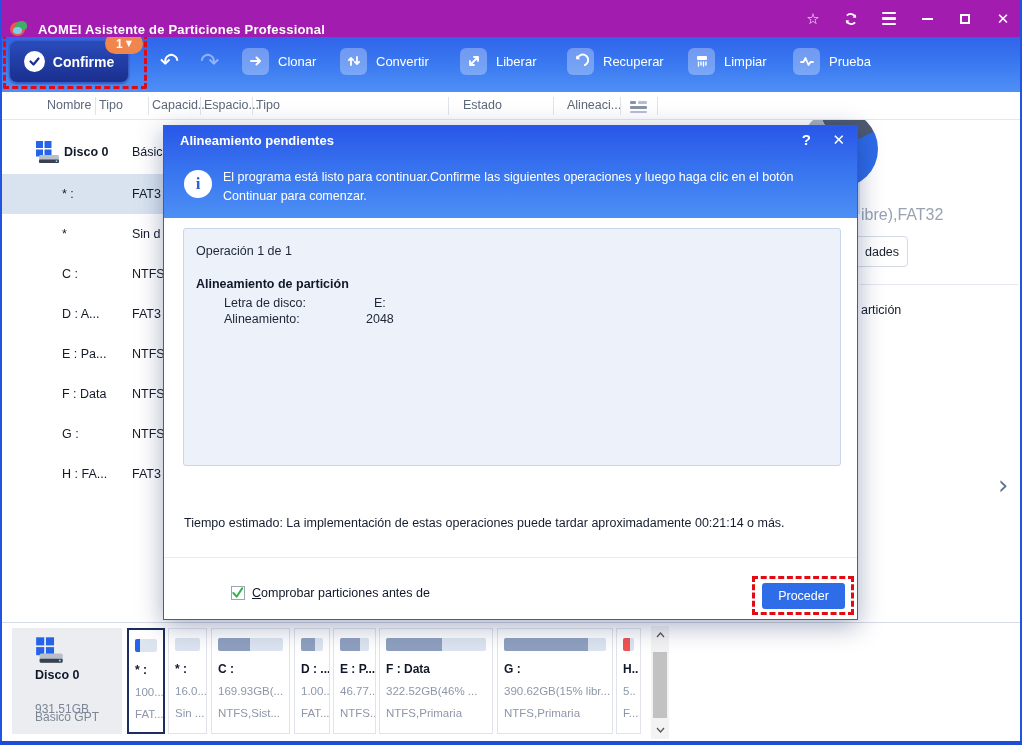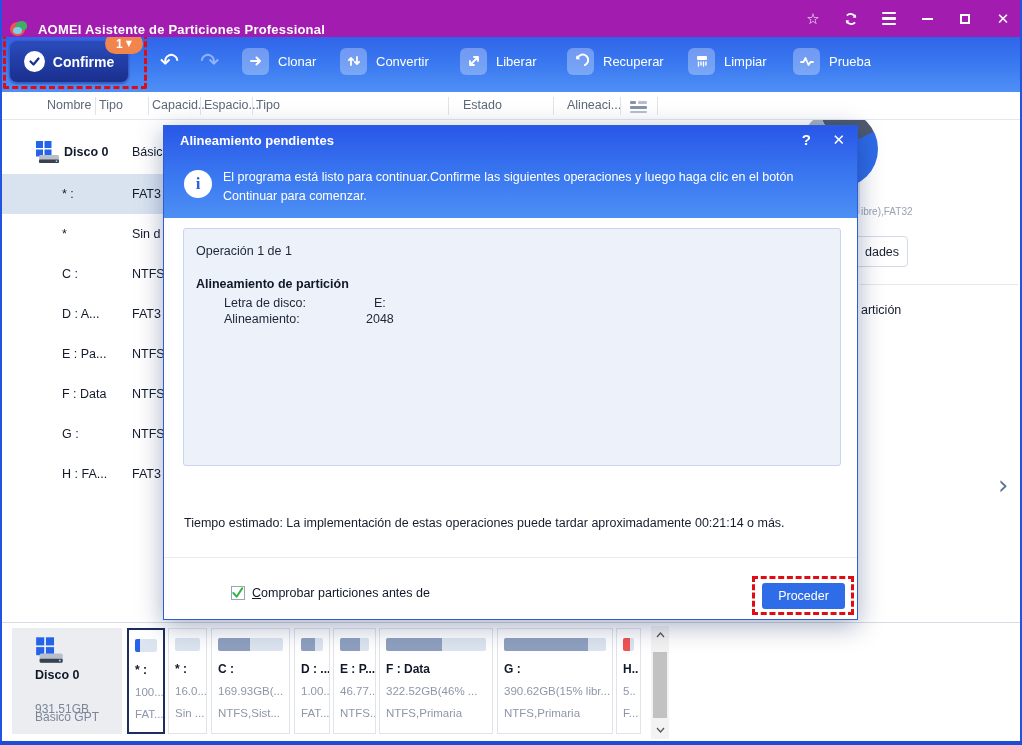--- a/index.html
+++ b/index.html
@@ -75,21 +75,21 @@
   .lrow { position:absolute; left:0; width:858px; height:40px; line-height:40px; font-size:12.5px; color:#121a2b; }
   .lrow.sel { background:#d9e3f0; }
   .lrow .nm { position:absolute; left:60px; }
   .lrow .tp { position:absolute; left:130px; }
   .lrow.diskrow .nm { left:62px; font-weight:700; }
   .disk-ic { position:absolute; left:33px; top:8px; }
 
   
   .pie { position:absolute; left:798px; top:-10px; width:78px; height:78px; border-radius:50%;
     background:conic-gradient(from 150deg,#2f6be8 0 38%, #a8b1bf 38% 50%, #4e5a70 50% 76%, #2f6be8 76%); z-index:3; }
-  .rp-free { position:absolute; left:859px; top:86px; font-size:10px; color:#98a2b3; z-index:3; }
+  .rp-free { position:absolute; left:859px; top:86px; font-size:16px; color:#98a2b3; z-index:3; }
   .rp-btn { position:absolute; left:846px; top:116px; width:60px; height:31px; background:#fff;
     border:1px solid #d4dae3; border-radius:4px; font-size:12.5px; color:#18202e;
     display:flex; align-items:center; padding-left:16px; z-index:3; }
   .rp-div { position:absolute; left:858px; top:164px; width:158px; height:1px; background:#e4e7ec; z-index:3; }
   .rp-part { position:absolute; left:859px; top:183px; font-size:12.5px; color:#141c2c; z-index:3; }
   .rp-chev { position:absolute; left:996px; top:350px; font-size:26px; color:#5f738e; z-index:3;
     font-family:"DejaVu Sans",sans-serif; }
 
   
   .dialog { position:absolute; left:163px; top:125px; width:695px; height:495px; background:#fff;

